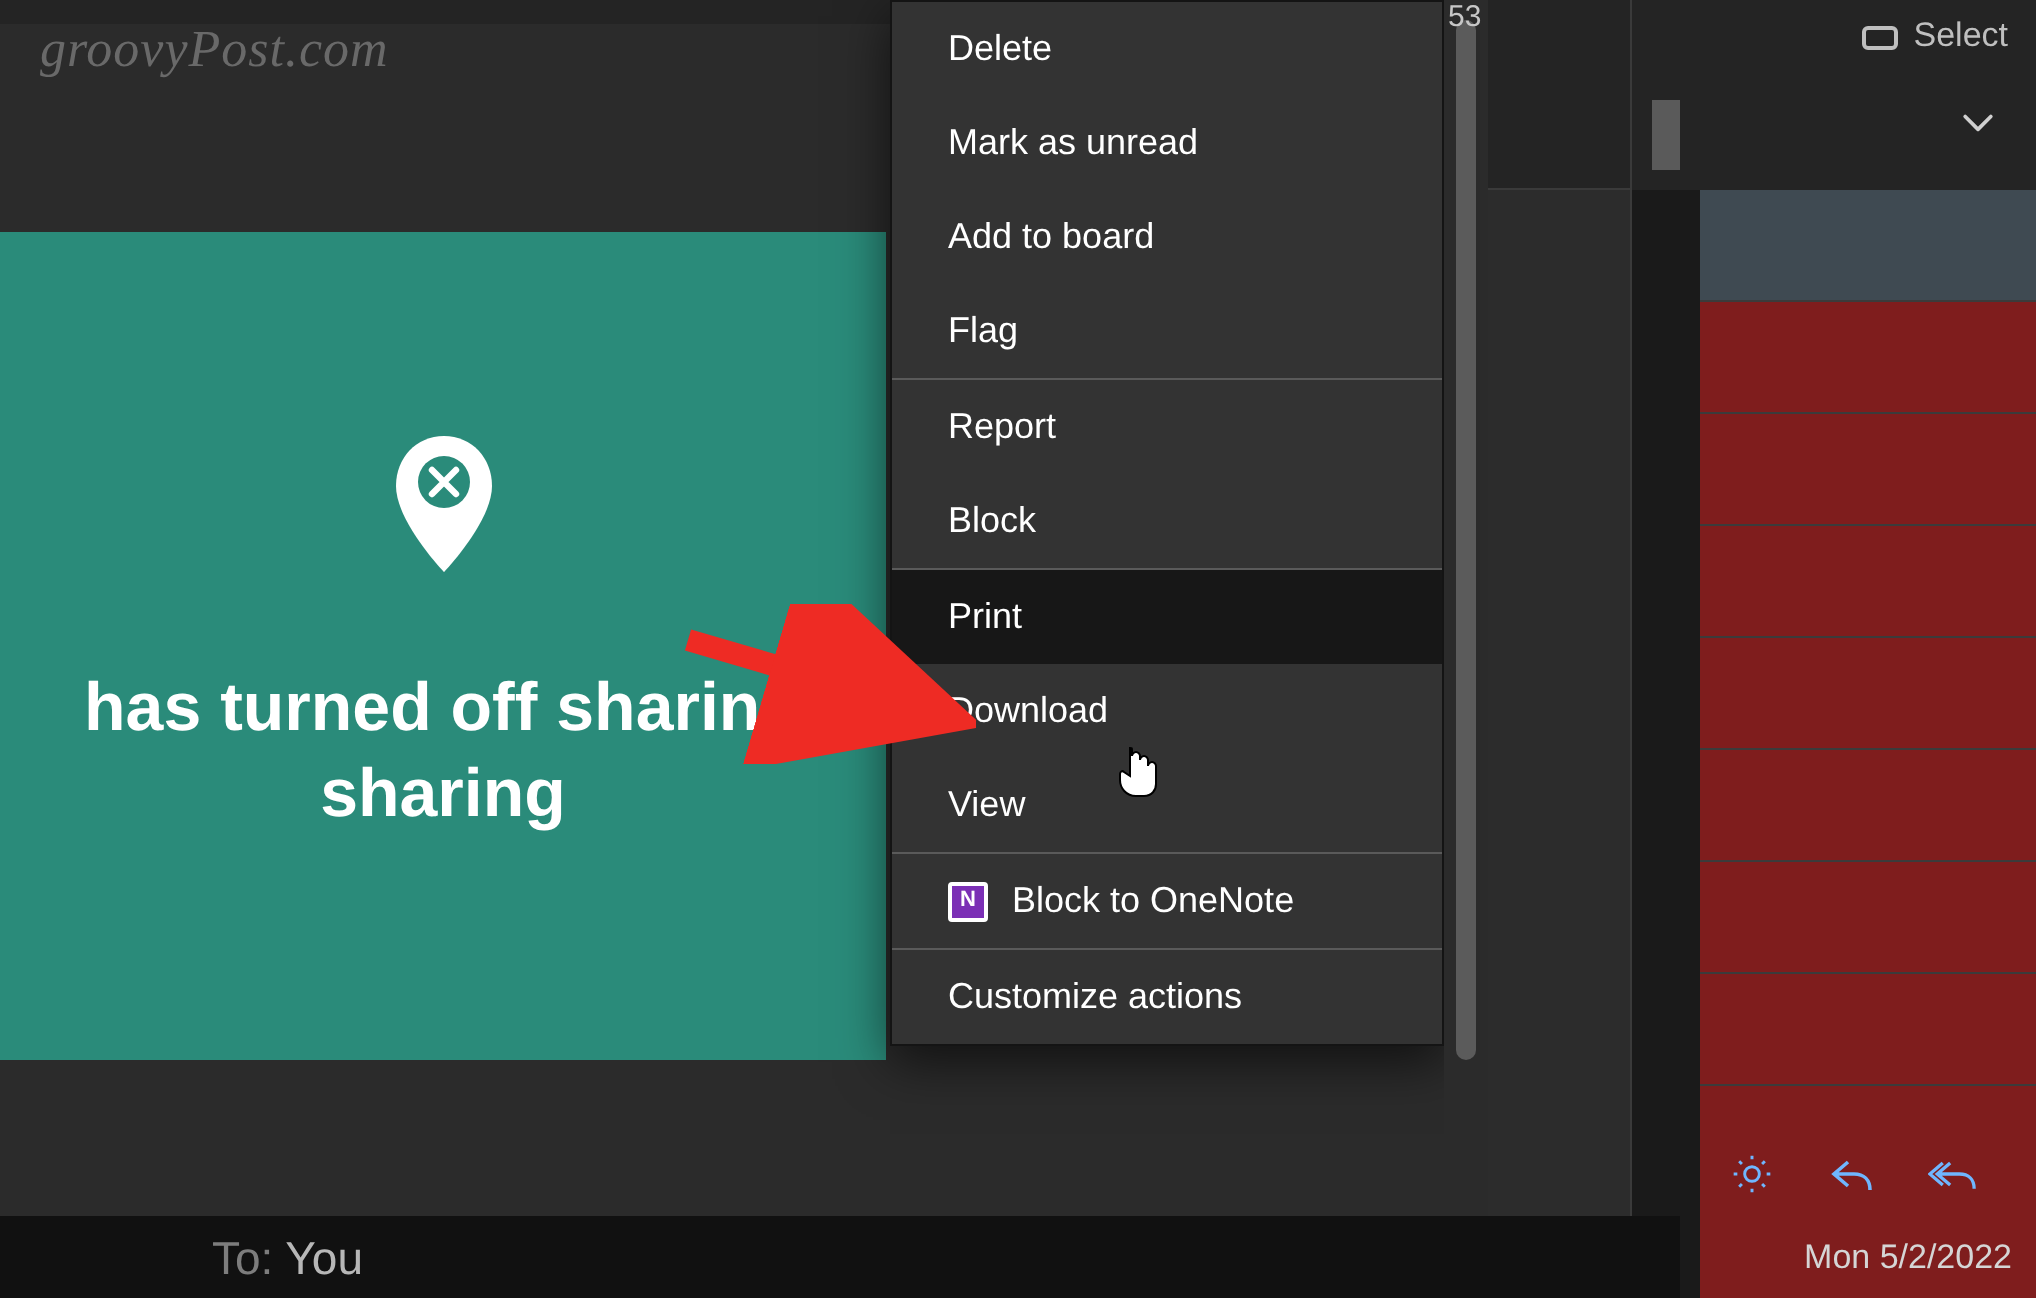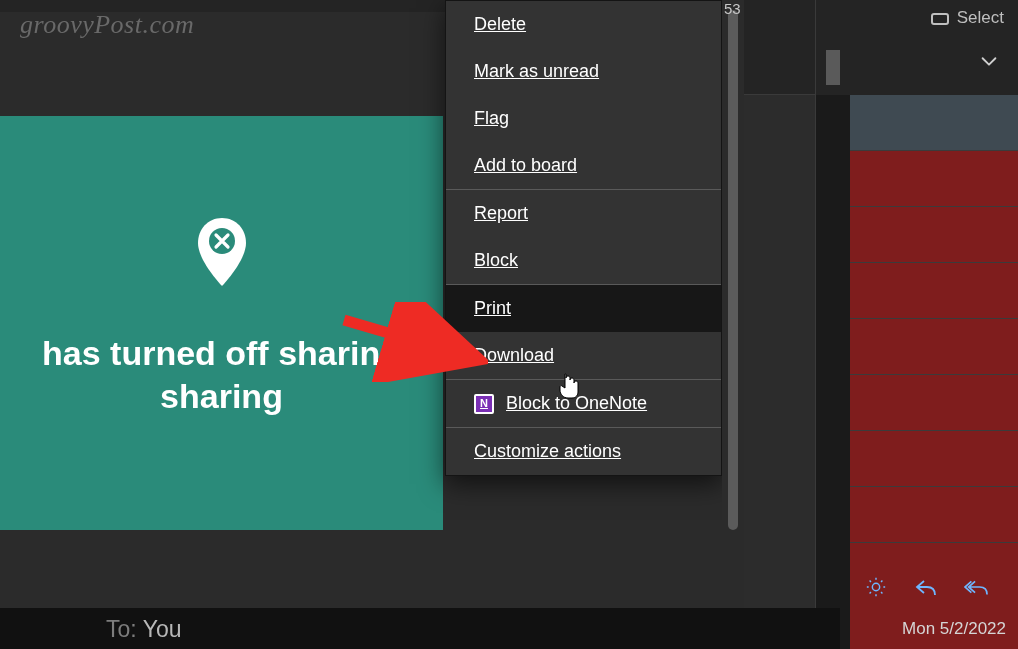--- a/index.html
+++ b/index.html
@@ -14,21 +14,21 @@
   
   .watermark{position:absolute;left:20px;top:10px;font-style:italic;font-size:26px;color:#696969;font-family:Georgia,"Times New Roman",serif;letter-spacing:.5px;}
 
   
   .banner{position:absolute;left:0;top:116px;width:443px;height:414px;background:#2a8b7a;color:#fff;display:flex;flex-direction:column;align-items:center;}
   .pin-wrap{margin-top:100px;}
   .banner-text{margin-top:40px;font-weight:700;font-size:34px;text-align:center;line-height:1.25;width:100%;}
 
   
   .ctx{position:absolute;left:445px;top:0;width:277px;background:#333333;border:1px solid #141414;box-shadow:0 8px 24px rgba(0,0,0,.6);}
-  .ctx .item{padding:13px 18px 13px 28px;font-size:18px;color:#fff;cursor:default;display:flex;align-items:center;gap:12px;text-decoration:underline;}
+  .ctx .item{padding:13px 18px 13px 28px;font-size:18px;color:#fff;cursor:default;display:flex;align-items:center;gap:12px;}
   .ctx .item.hover{background:#171717;}
   .ctx .sep{height:1px;background:#5a5a5a;margin:0 0;}
   .onenote-chip{width:20px;height:20px;background:#7b2fb5;border:2px solid #fff;border-radius:2px;display:inline-flex;align-items:center;justify-content:center;font-size:11px;font-weight:700;color:#fff;line-height:1;}
 
   
   .ctx-scroll{position:absolute;left:722px;top:0;width:22px;height:608px;background:#2b2b2b;}
   .ctx-scroll .track{position:absolute;left:6px;top:10px;width:10px;height:520px;background:#5b5b5b;border-radius:5px;}
 
   
   .time-partial{position:absolute;left:724px;top:0;font-size:15px;color:#c7c7c7;}
@@ -93,38 +93,41 @@
   </div>
 
   <div class="ctx">
     <div class="item">
         <span>Delete</span>
       </div>
     <div class="item">
         <span>Mark as unread</span>
       </div>
     <div class="item">
+        <span>Add to board</span>
+      </div>
+    <div class="item">
         <span>Flag</span>
-      </div>
-    <div class="item">
-        <span>Add to board</span>
       </div>
     <div class="sep"></div>
     <div class="item">
         <span>Report</span>
       </div>
     <div class="item">
         <span>Block</span>
       </div>
     <div class="sep"></div>
     <div class="item hover">
         <span>Print</span>
       </div>
     <div class="item">
         <span>Download</span>
+      </div>
+    <div class="item">
+        <span>View</span>
       </div>
     <div class="sep"></div>
     <div class="item">
       <span class="onenote-chip">N</span>
       <span>Block to OneNote</span>
     </div>
     <div class="sep"></div>
     <div class="item">
         <span>Customize actions</span>
       </div>

